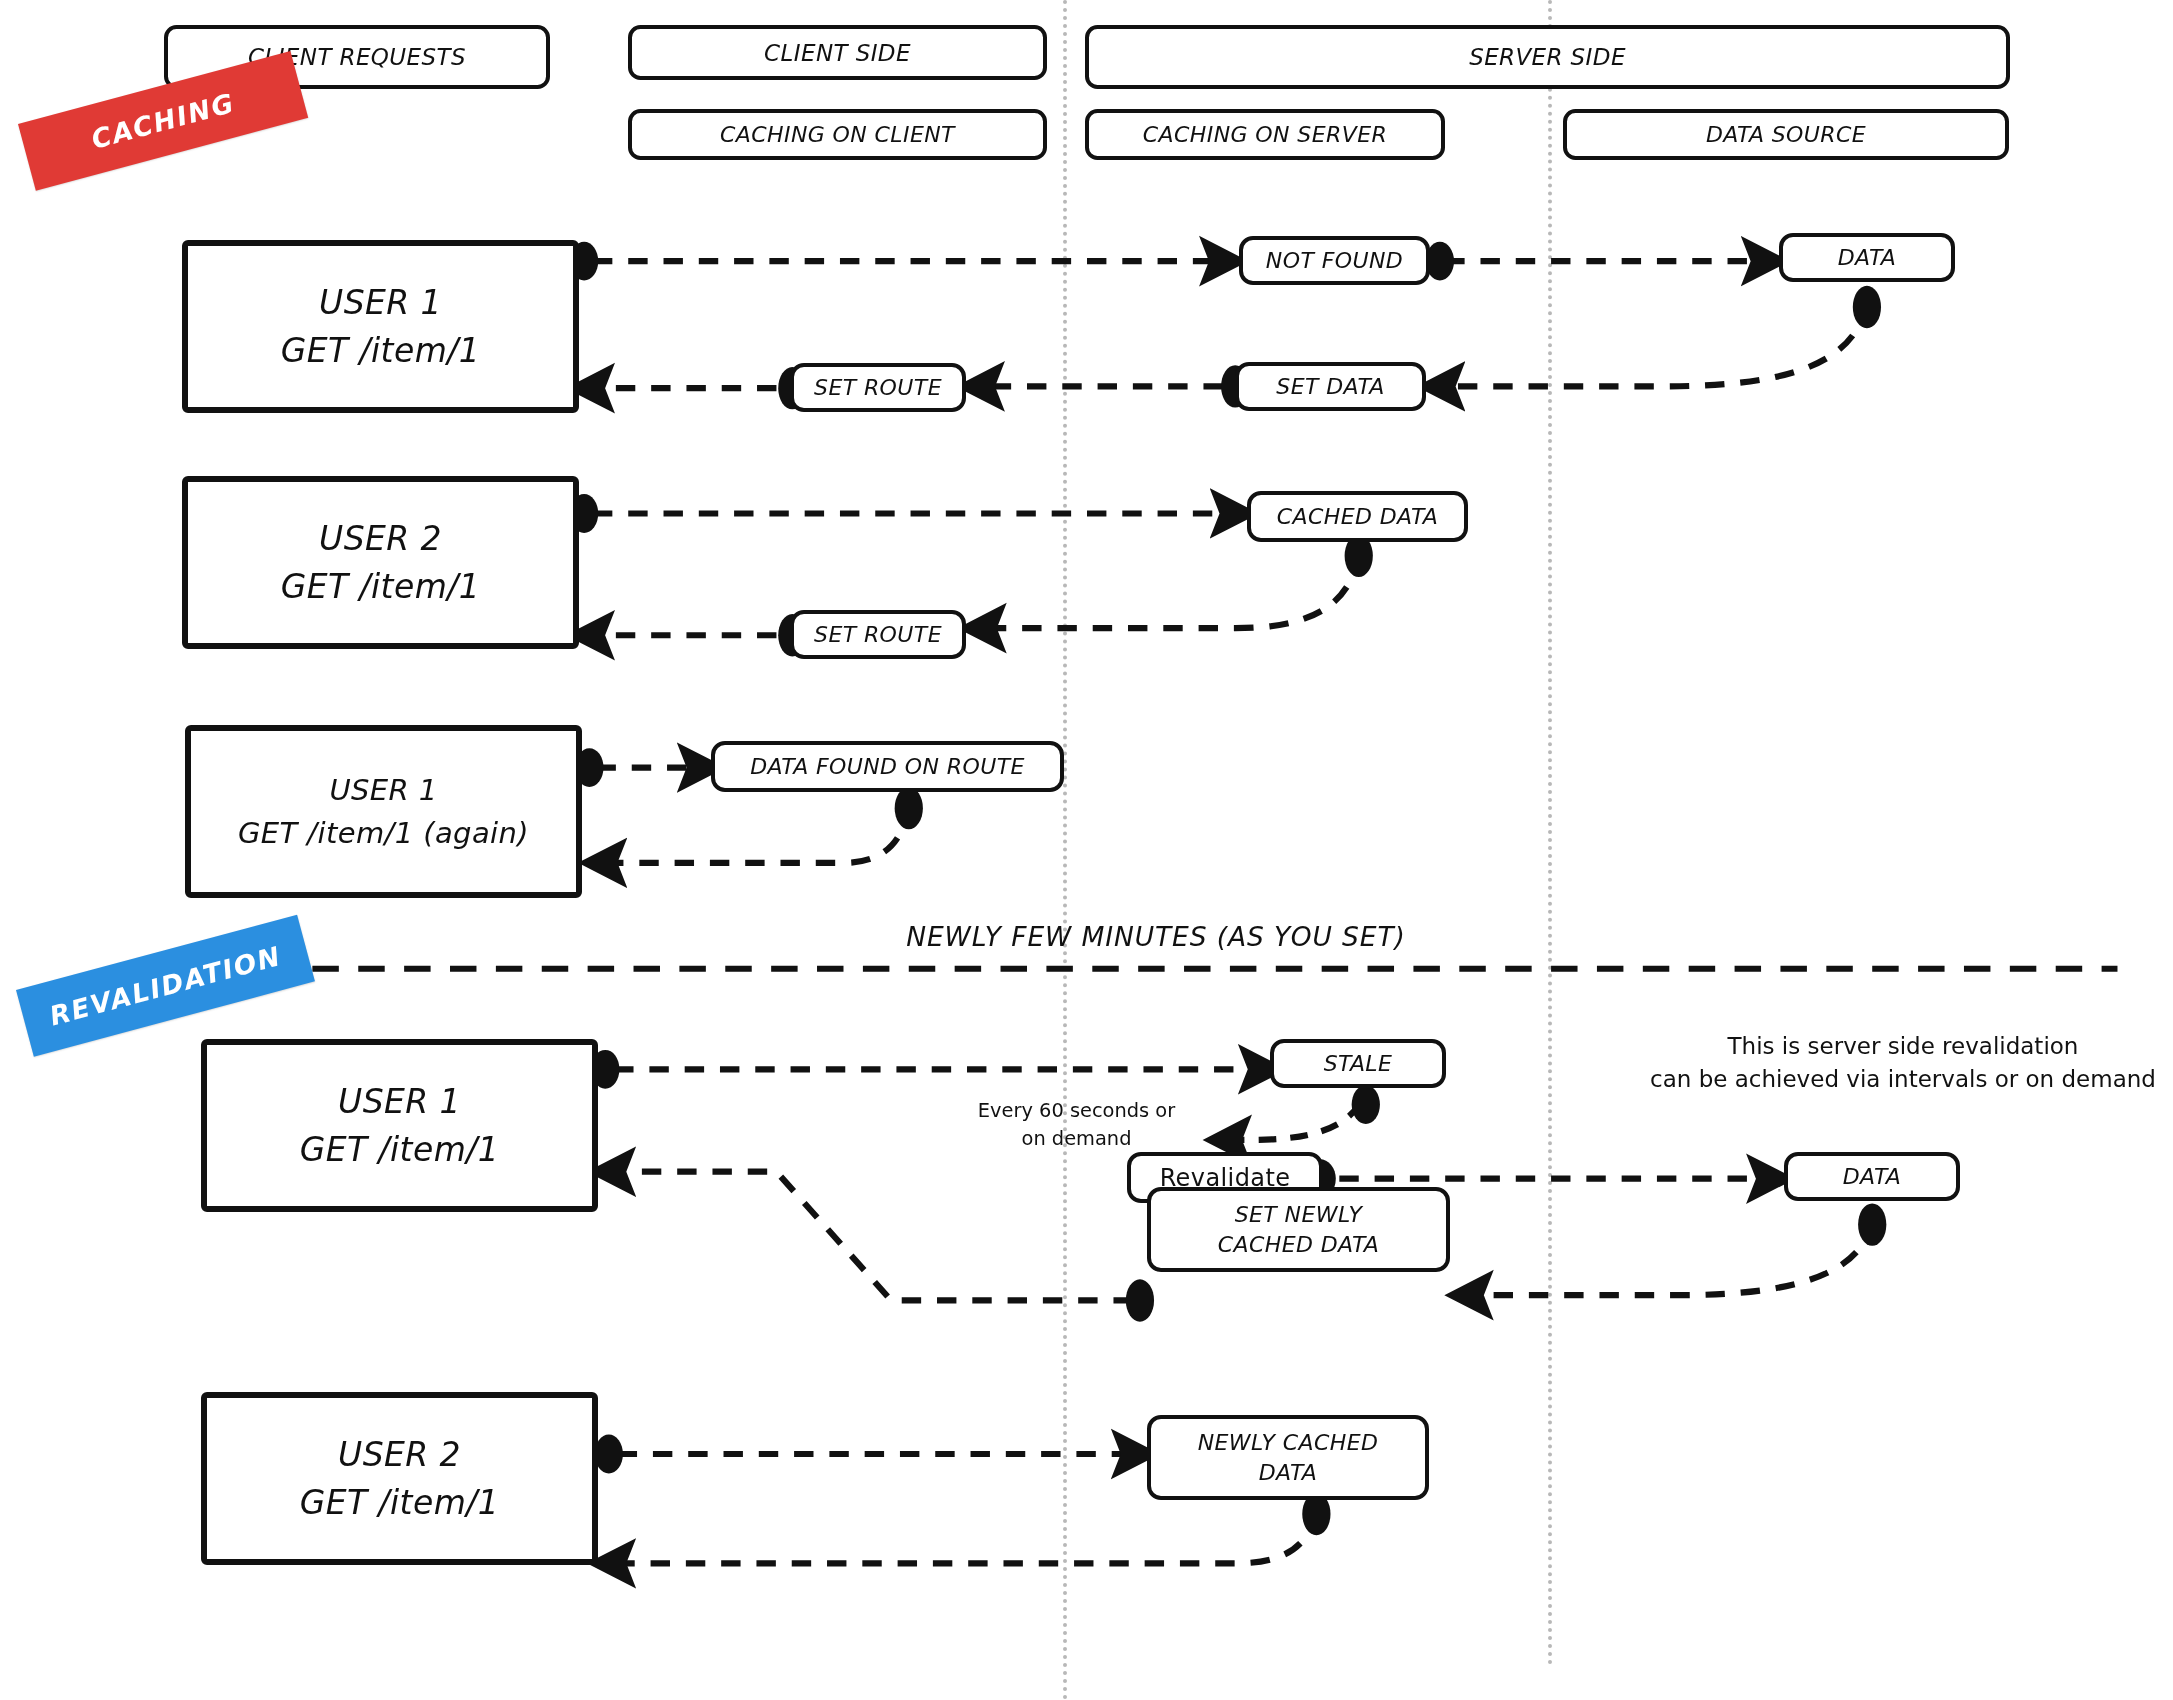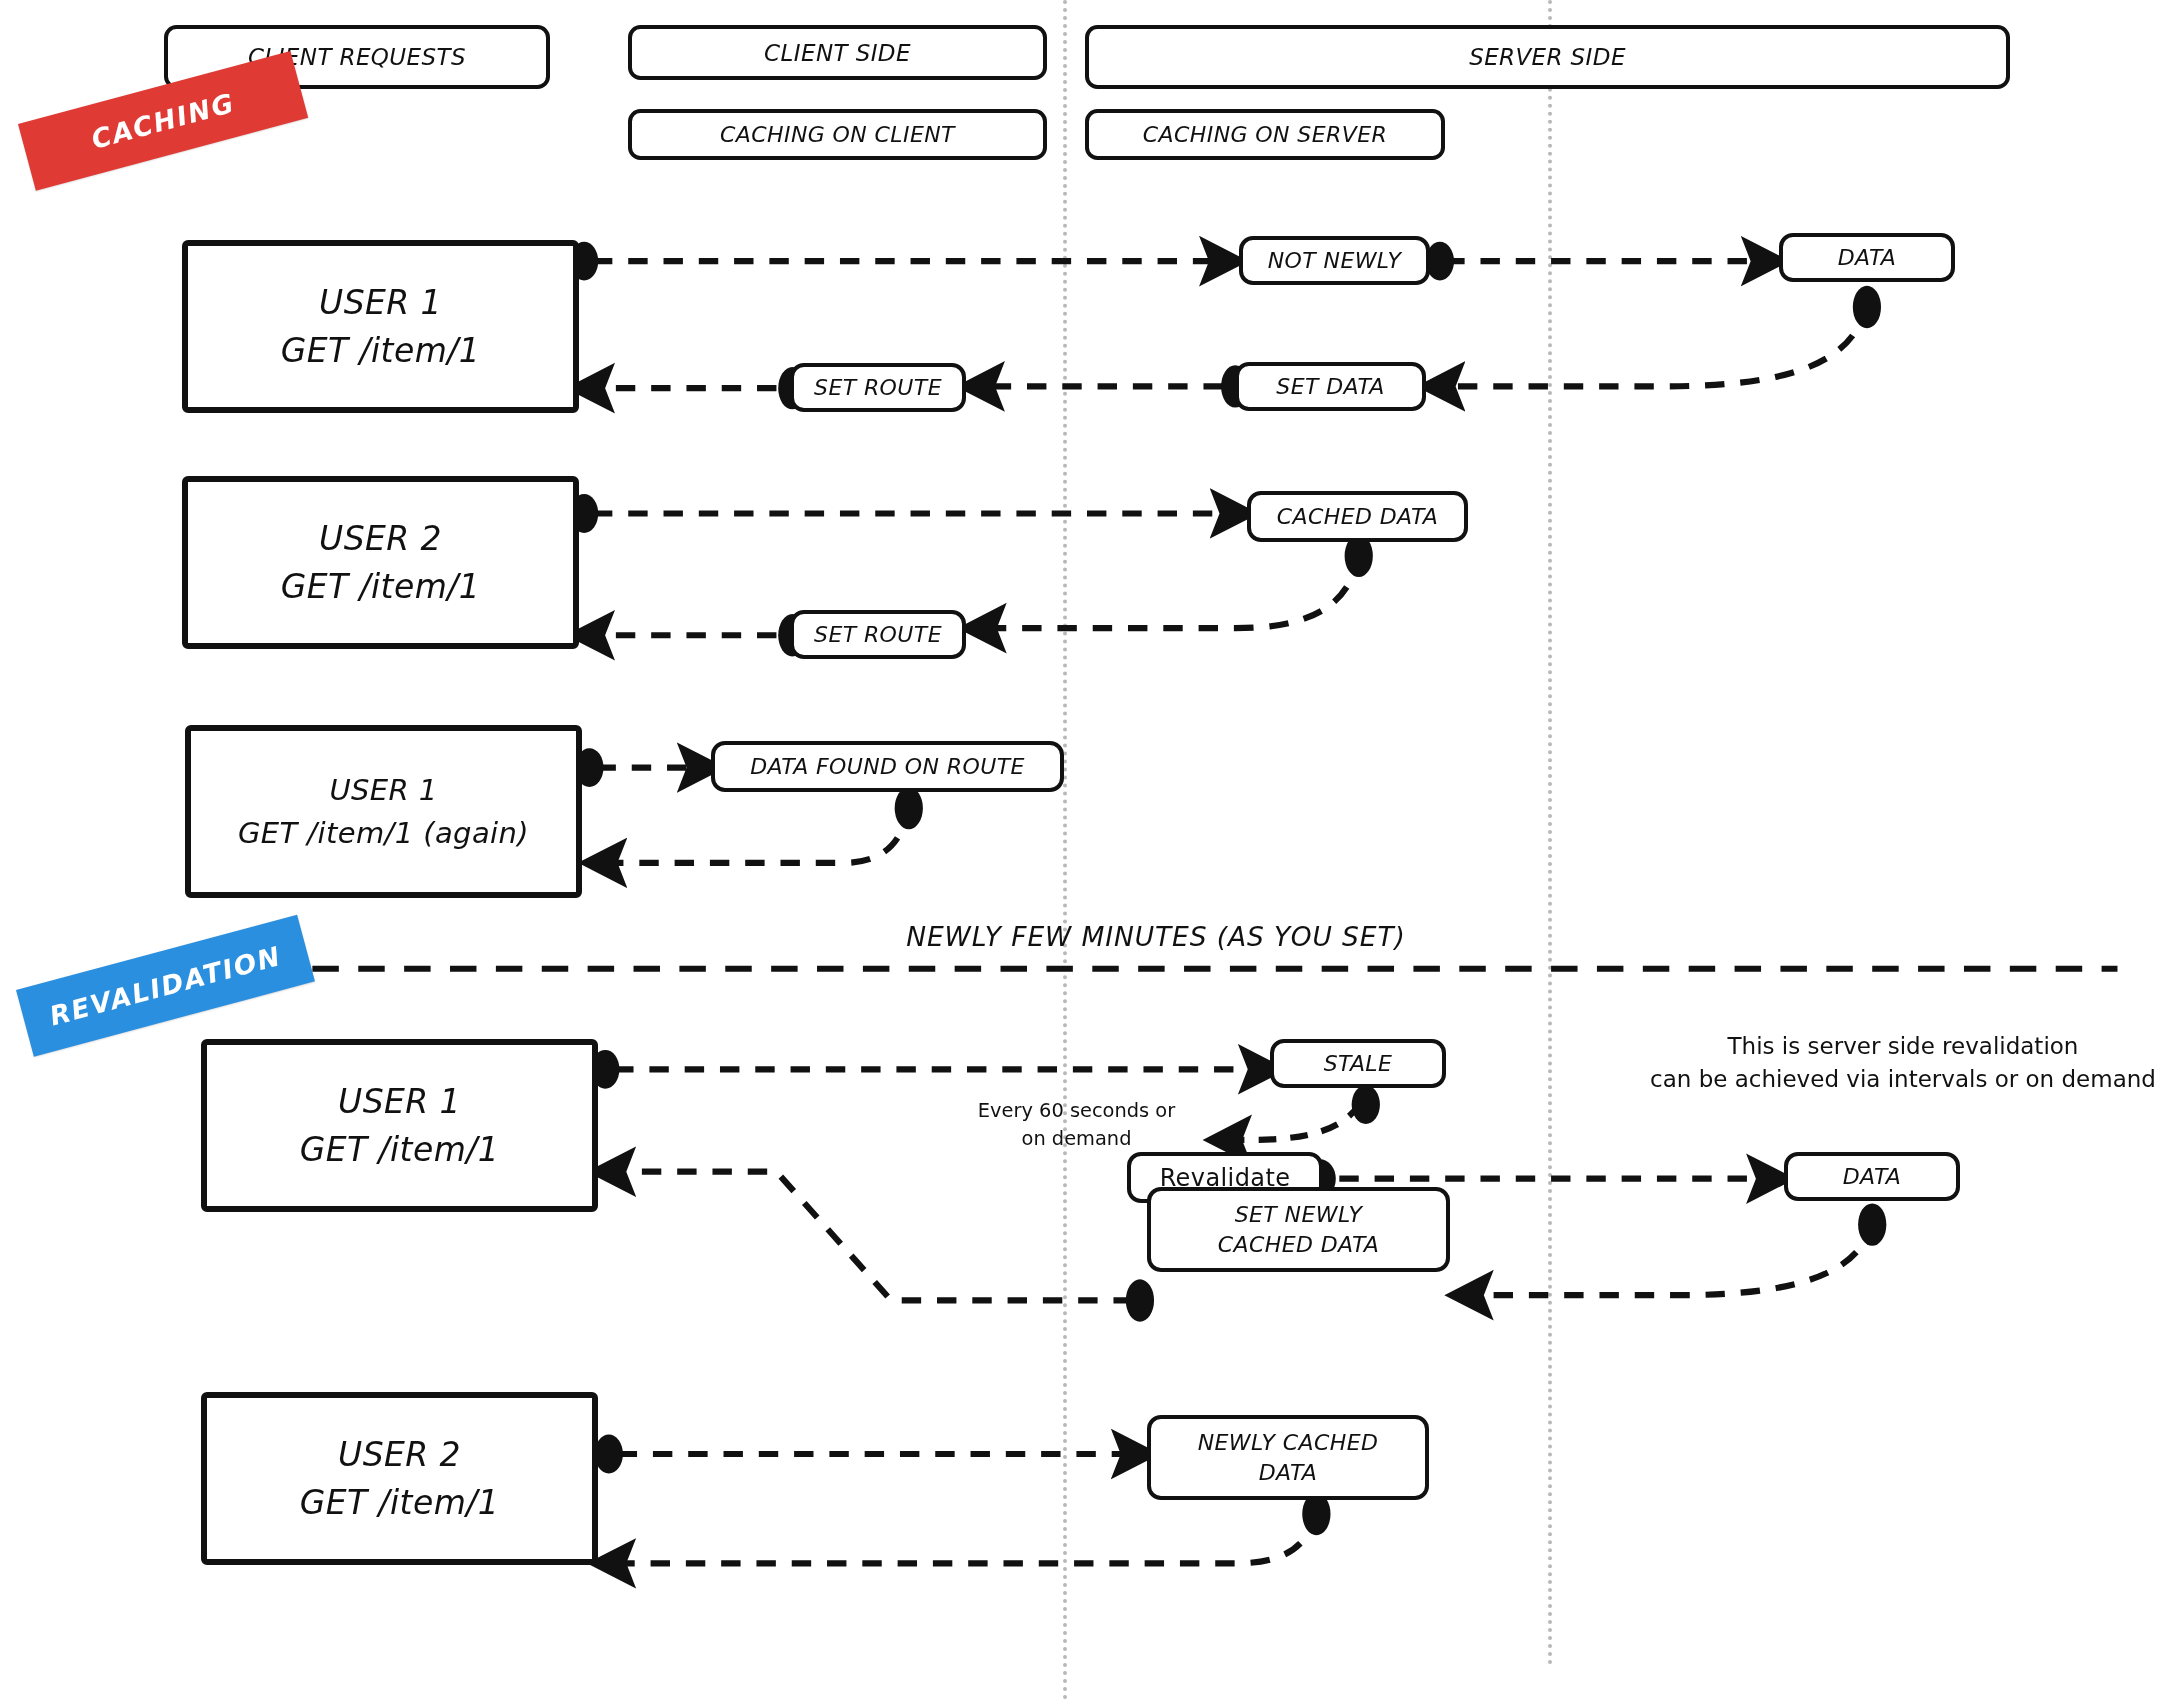--- a/index.html
+++ b/index.html
@@ -81,36 +81,39 @@
   </div>
 
   <div class="rbox sub caps" style="left:628px;top:109px;width:419px;height:51px;">
     <span>CACHING ON CLIENT</span>
   </div>
 
   <div class="rbox sub caps" style="left:1085px;top:109px;width:360px;height:51px;">
     <span>CACHING ON SERVER</span>
   </div>
 
+  <div class="rbox sub caps" style="left:1563px;top:109px;width:446px;height:51px;">
+    <span>DATA SOURCE</span>
+  </div>
 
   <div class="ribbon" style="left:17.6px;top:124px;width:282px;height:69px;background:#E03A35;transform:rotate(-15deg);transform-origin:0 0;">
     <span>CACHING</span>
   </div>
 
   <div class="ribbon" style="left:16px;top:990px;width:291px;height:69px;background:#2B8FE0;transform:rotate(-15deg);transform-origin:0 0;">
     <span>REVALIDATION</span>
   </div>
 
   <div class="rbox soft userbox caps" style="left:182px;top:240px;width:397px;height:173px;flex-direction:column;">
     <span>USER 1</span>
     <span>GET /item/1</span>
   </div>
 
   <div class="rbox pill node caps" style="left:1239px;top:236px;width:191px;height:49px;">
-    <span>NOT NEWLY</span>
+    <span>NOT FOUND</span>
   </div>
 
   <div class="rbox pill node caps" style="left:1779px;top:233px;width:176px;height:49px;">
     <span>DATA</span>
   </div>
 
   <div class="rbox pill node caps" style="left:1235px;top:362px;width:191px;height:49px;">
     <span>SET DATA</span>
   </div>
 

